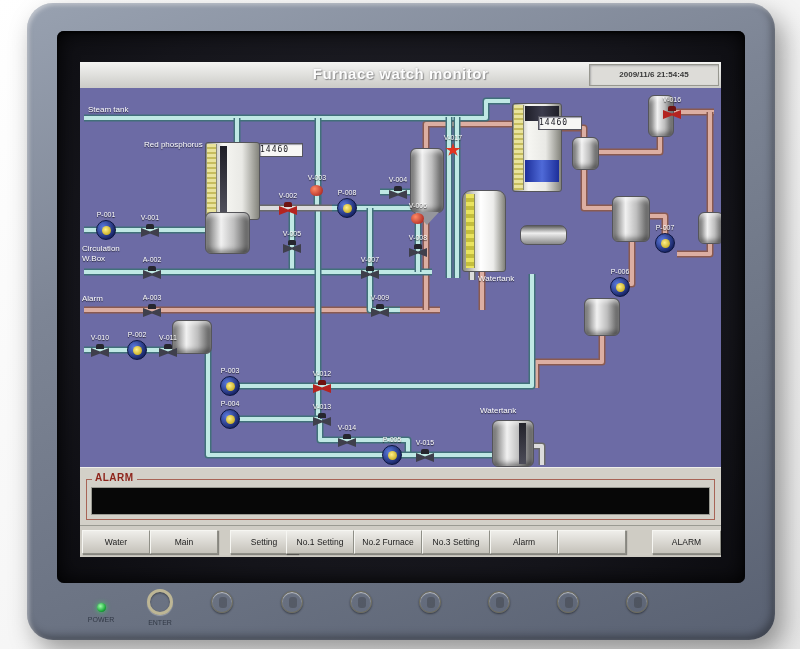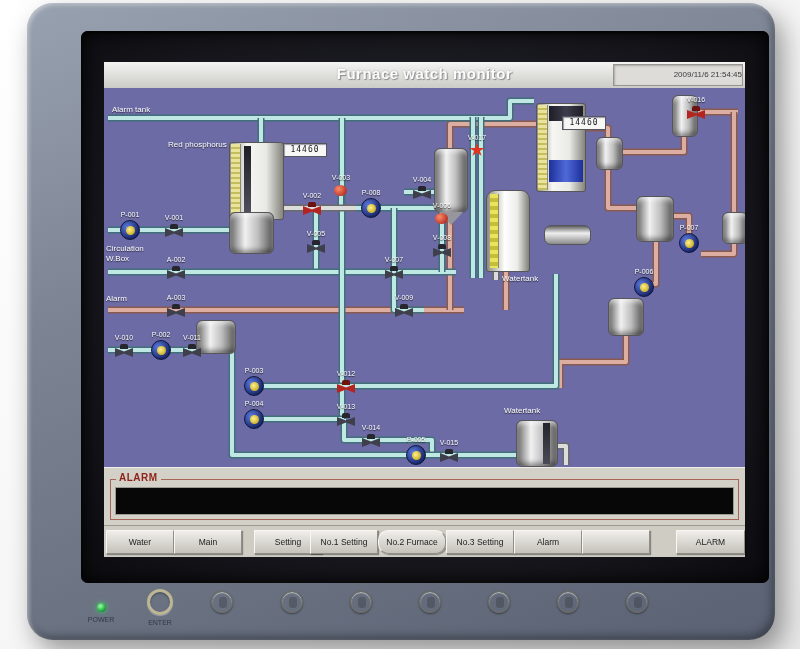--- a/index.html
+++ b/index.html
@@ -6,41 +6,41 @@
   body{width:800px;height:649px;background:linear-gradient(135deg,#ffffff 0%,#f3f3f3 60%,#e7e7e7 100%);
        font-family:"Liberation Sans",sans-serif;overflow:hidden;}
   .photo{position:relative;width:800px;height:649px;}
 
   
   .monitor{position:absolute;left:27px;top:3px;width:748px;height:637px;border-radius:26px;
     background:linear-gradient(160deg,#98a1b0 0%,#7d8595 35%,#6b7383 70%,#596172 100%);
     box-shadow:8px 12px 26px rgba(0,0,0,.38), inset 2px 2px 4px rgba(255,255,255,.45), inset -3px -4px 8px rgba(0,0,0,.35);}
   .screen-dark{position:absolute;left:30px;top:28px;width:688px;height:552px;border-radius:7px;
     background:radial-gradient(circle at 50% 45%,#23232b 0%,#15151b 70%,#0c0c10 100%);
-    box-shadow:inset 0 0 20px #000, inset 0 2px 3px rgba(0,0,0,.8);margin-left:24px;}
+    box-shadow:inset 0 0 20px #000, inset 0 2px 3px rgba(0,0,0,.8);}
 
   
   .ui{position:absolute;left:23px;top:31px;width:641px;height:494px;background:#cfccc4;}
   .titlebar{position:absolute;left:0;top:0;width:641px;height:26px;
     background:linear-gradient(#f4f4f2,#cbcbc7);border-bottom:1px solid #94948e;}
   .title{position:absolute;left:0;right:0;top:3px;text-align:center;font-size:15px;font-weight:bold;
     letter-spacing:.5px;color:#fdfdfd;text-shadow:1px 1px 1px #8a8a8a,0 0 2px #aaa;}
   .timestamp{position:absolute;right:2px;top:2px;width:128px;height:20px;background:#dddcd8;
     border:1px solid #97978f;box-shadow:inset 1px 1px 2px #aaa;font-size:8px;line-height:20px;
-    text-align:right;color:#3a3a3a;}
+    text-align:center;color:#3a3a3a;font-weight:bold;}
 
   .diagram{position:absolute;left:0;top:26px;width:641px;height:379px;background:#6c6ba5;overflow:hidden;}
   .diagram svg{position:absolute;left:0;top:0;}
   #equipment{position:absolute;left:0;top:0;width:641px;height:379px;}
 
   .dlabel{position:absolute;font-size:8px;line-height:9px;color:#fff;white-space:nowrap;
     text-shadow:0 1px 1px rgba(0,0,0,.65);}
   .disp{position:absolute;width:42px;height:12px;background:#f7f7f5;border:1px solid #55555f;
     box-shadow:inset 1px 1px 1px #9a9aa6;font-family:"DejaVu Sans Mono",monospace;font-size:8px;
-    line-height:12px;text-align:center;color:#16161e;letter-spacing:1px;}
+    line-height:12px;color:#16161e;letter-spacing:1px;}
 
   
   .vessel{position:absolute;border:1px solid #55555a;}
   .tank-level{background:linear-gradient(90deg,#8f8f84,#f6f6f2 32%,#e9e9e5 68%,#84847c);border-radius:3px;}
   .tl-scale{position:absolute;left:1px;top:1px;bottom:1px;width:9px;border-right:1px solid #8a8a76;
     background:repeating-linear-gradient(180deg,#e9e39c 0 3px,#c6bd5e 3px 5px);}
   .tl-col{position:absolute;left:14px;top:3px;bottom:3px;width:7px;background:linear-gradient(180deg,#1e1e26,#52525e);}
   .tl-cap{position:absolute;left:12px;top:2px;right:2px;height:15px;background:linear-gradient(90deg,#1e1e28,#3c3c4c,#1e1e28);}
   .tl-blue{position:absolute;left:12px;bottom:9px;right:2px;height:22px;background:linear-gradient(90deg,#1d2f9a,#4f6ad8,#1d2f9a);}
   .cyl{background:linear-gradient(90deg,#6a6a6a,#f1f1f1 35%,#bebebe 65%,#585858);border-radius:6px;
@@ -202,21 +202,21 @@
           <div class="vessel cyl" style="left:492px;top:49px;width:25px;height:31px;"></div>
           <div class="vessel cyl" style="left:532px;top:108px;width:36px;height:44px;"></div>
           <div class="vessel cyl" style="left:504px;top:210px;width:34px;height:36px;"></div>
           <div class="vessel cyl" style="left:618px;top:124px;width:24px;height:30px;"></div>
           <div class="vessel hex" style="left:440px;top:137px;width:45px;height:18px;"></div>
           <div class="vessel cyl" style="left:412px;top:332px;width:40px;height:45px;">
             <span class="wt-stripe"></span>
           </div>
 
           <div id="equipment">
-              <div class="dlabel" style="left: 8px; top: 17px;">Alarm tank</div>
+              <div class="dlabel" style="left: 8px; top: 17px;">Steam tank</div>
               <div class="dlabel" style="left: 64px; top: 52px;">Red phosphorus</div>
               <div class="dlabel" style="left: 2px; top: 156px;">Circulation</div>
               <div class="dlabel" style="left: 2px; top: 166px;">W.Box</div>
               <div class="dlabel" style="left: 2px; top: 206px;">Alarm</div>
               <div class="dlabel" style="left: 398px; top: 186px;">Watertank</div>
               <div class="dlabel" style="left: 400px; top: 318px;">Watertank</div>
               <div class="disp" style="left: 179px; top: 55px;">14460</div>
               <div class="disp" style="left: 458px; top: 28px;">14460</div>
               <div class="valve globe" style="left: 70px; top: 142px;">
                 <span class="vtag">V-001</span>
@@ -358,21 +358,21 @@
             <div class="alarm-bar"></div>
           </div>
           <div class="alarm-label">ALARM</div>
         </div>
 
         <div class="navbar" id="navbar">
             <div class="nav-btn" style="left: 2px; width: 66px;">Water</div>
             <div class="nav-btn" style="left: 70px; width: 66px;">Main</div>
             <div class="nav-btn" style="left: 150px; width: 66px;">Setting</div>
             <div class="nav-btn" style="left: 206px; width: 66px;">No.1 Setting</div>
-            <div class="nav-btn" style="left: 274px; width: 66px; border-radius: 10px;">No.2 Furnace</div>
+            <div class="nav-btn" style="left: 274px; width: 66px;">No.2 Furnace</div>
             <div class="nav-btn" style="left: 342px; width: 66px;">No.3 Setting</div>
             <div class="nav-btn" style="left: 410px; width: 66px;">Alarm</div>
             <div class="nav-btn" style="left: 478px; width: 66px;"></div>
             <div class="nav-btn" style="left: 572px; width: 67px;">ALARM</div>
           </div>
 
       </div>
     </div>
 
     <div class="led"></div>

